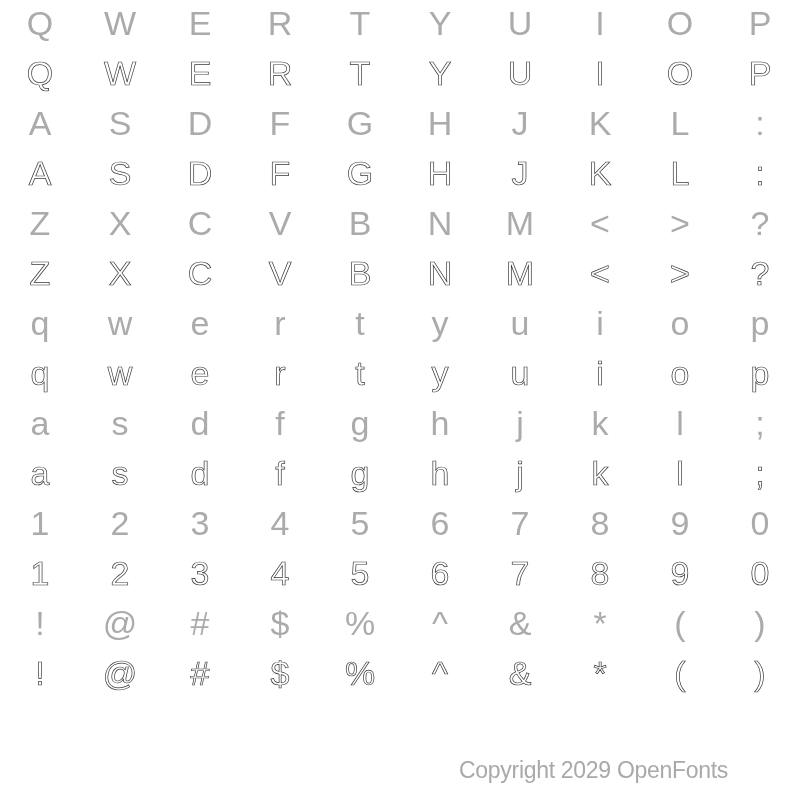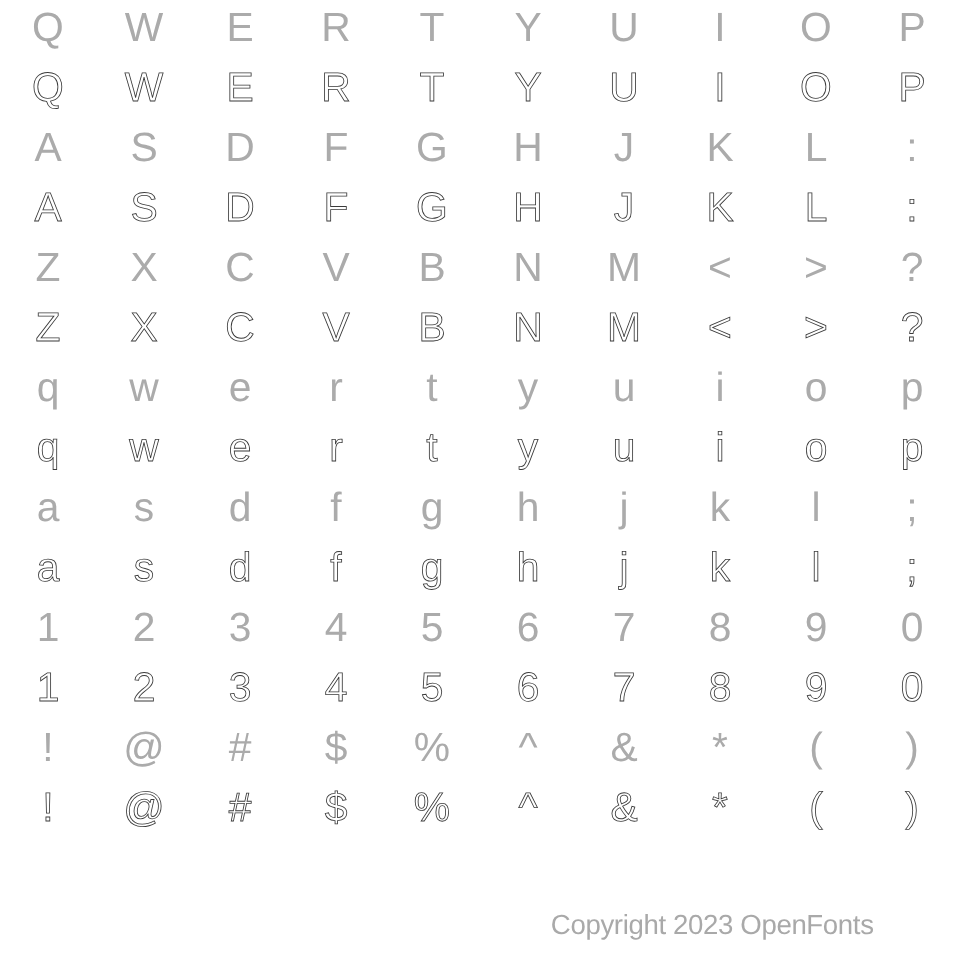--- a/index.html
+++ b/index.html
@@ -217,13 +217,13 @@
       <span class="cell">$</span>
       <span class="cell">%</span>
       <span class="cell">^</span>
       <span class="cell">&amp;</span>
       <span class="cell">*</span>
       <span class="cell">(</span>
       <span class="cell">)</span>
     </div>
   </div>
 
-<div id="copyright">Copyright 2023 OpenFonts</div>
+<div id="copyright">Copyright 2029 OpenFonts</div>
 
 </body></html>

